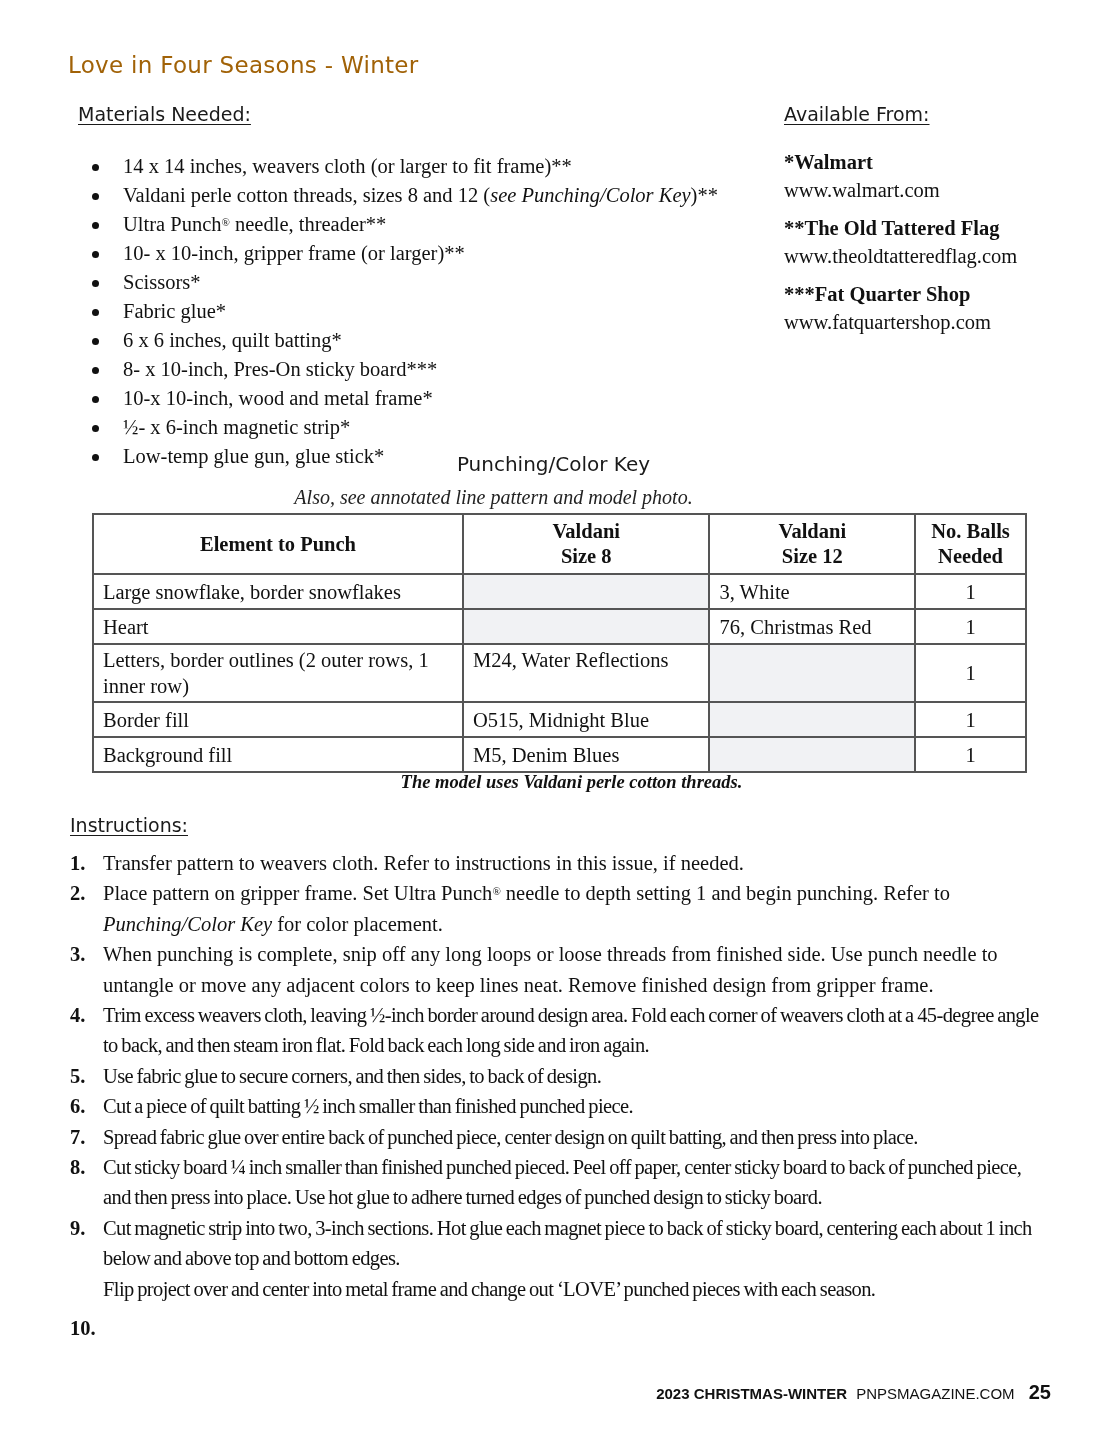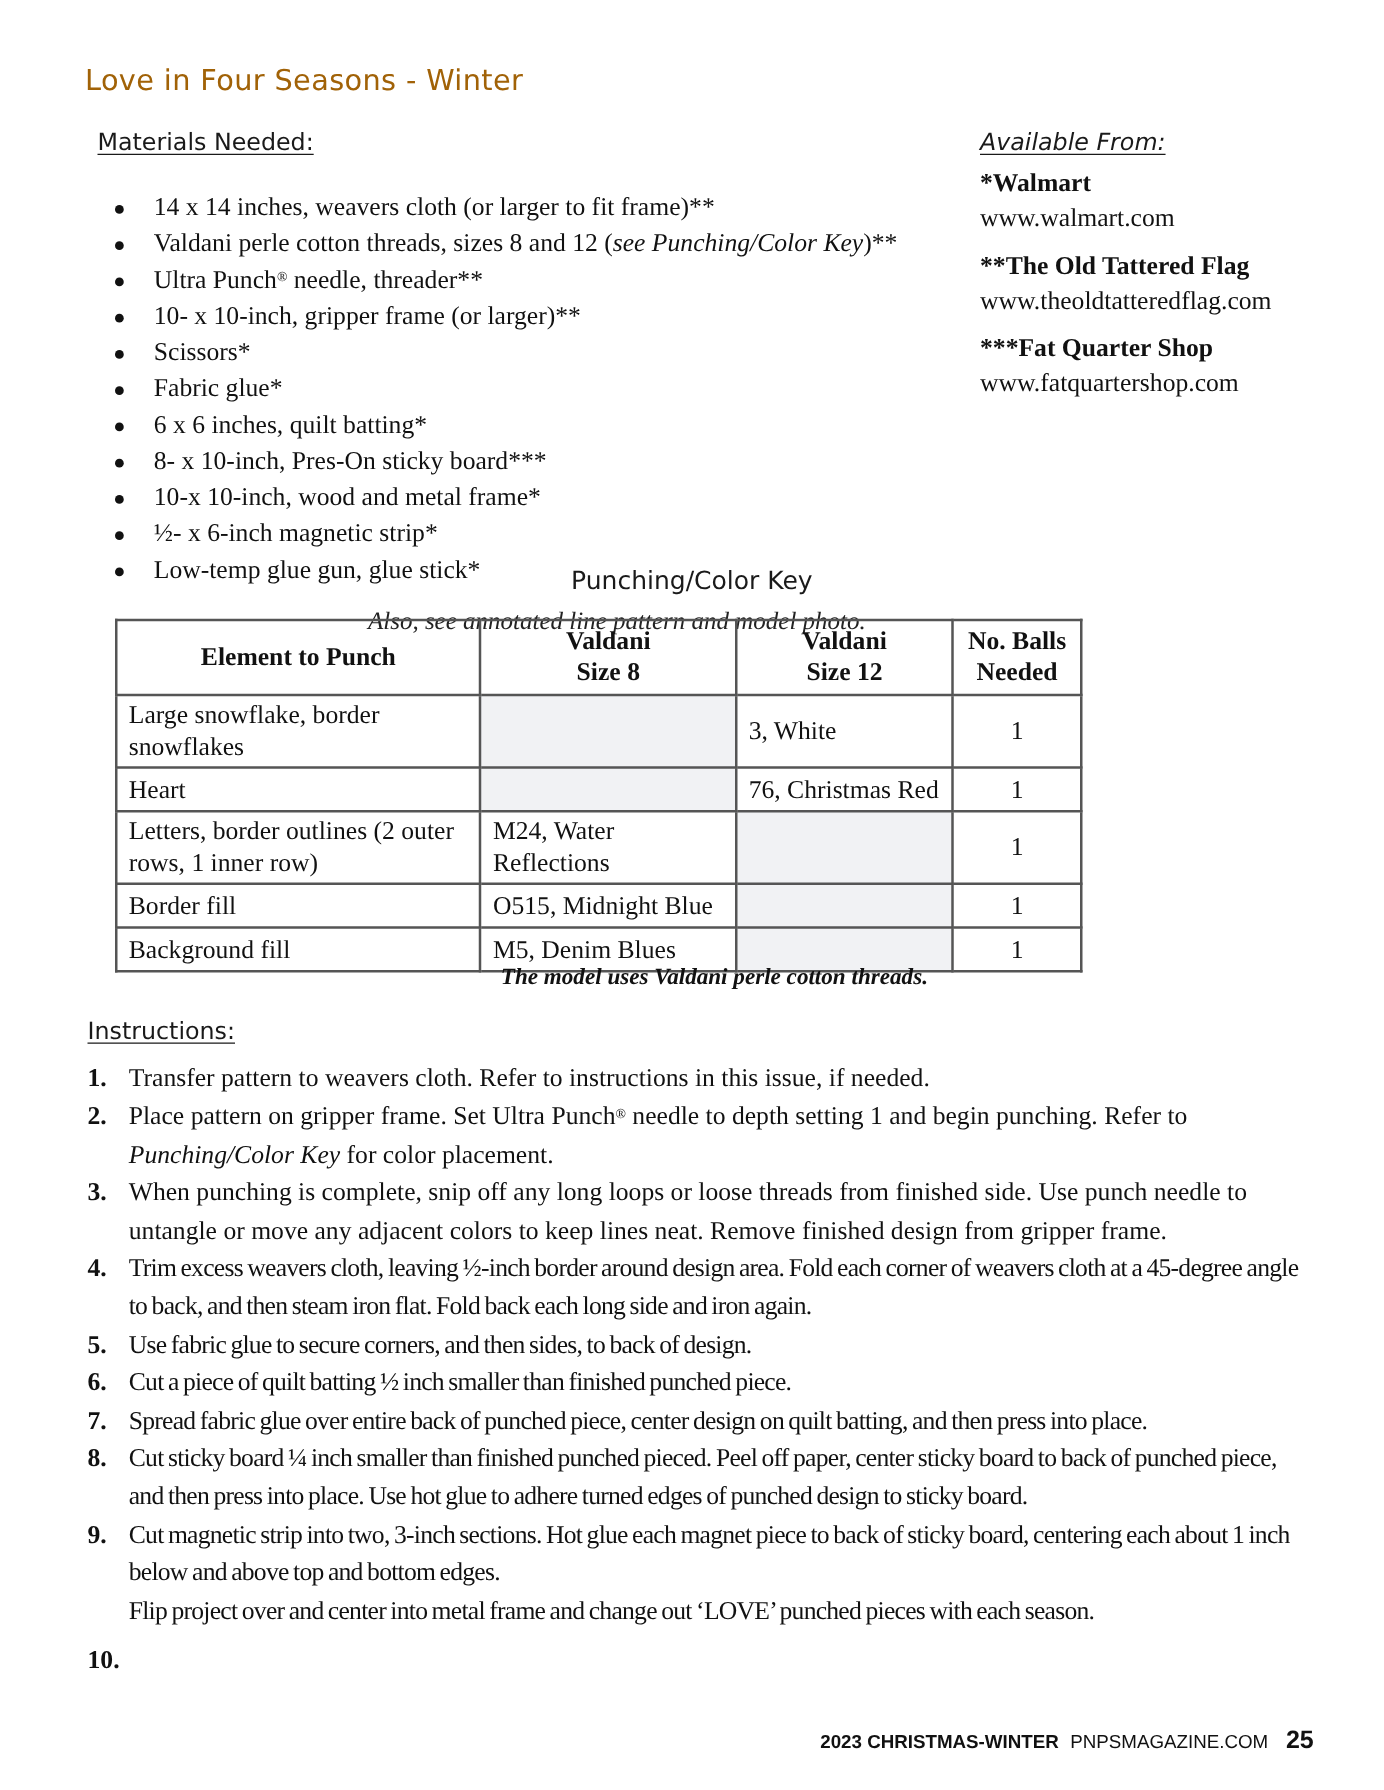--- a/index.html
+++ b/index.html
@@ -21,35 +21,35 @@
       position: absolute; left: 76px; top: 138px; margin: 14px; padding: 0; list-style: none;
       font-size: 20.5px; line-height: 29px;
     }
     .materials-list li { position: relative; padding-left: 33px; white-space: nowrap; }
     .materials-list li .bullet {
       position: absolute; left: 2px; top: 12px; width: 7px; height: 7px; border-radius: 50%; background: #111;
     }
     sup { font-size: 11px; vertical-align: top; position: relative; top: -2px; }
 
     .avail { position: absolute; left: 784px; top: 103px; width: 290px; }
-    .avail .heading { display: inline-block; margin-bottom: 8px; font-style: italic; }
+    .avail .heading { display: inline-block; margin-bottom: 23px; }
     .vendor { font-size: 20.5px; line-height: 28px; }
     .vendor .vname { font-weight: bold; }
     .vendor .vurl { margin-bottom: 10px; }
 
     .key-title {
       position: absolute; left: 0; width: 1107px; top: 452px; text-align: center;
       font-family: "DejaVu Sans", sans-serif; font-size: 20px; color: #1a1a1a;
     }
     .key-sub {
       position: absolute; left: 0; width: 987px; top: 486px; text-align: center;
       font-style: italic; font-size: 20px; color: #222;
     }
     table.key {
-      position: absolute; left: 92px; top: 495px; width: 774px;
+      position: absolute; left: 92px; top: 513px; width: 935px;
       border-collapse: collapse; font-size: 20.5px;
     }
     table.key th, table.key td { border: 2px solid #555; padding: 2px 9px; vertical-align: middle; }
     table.key th { font-weight: bold; text-align: center; line-height: 25px; height: 54px; }
     table.key td { line-height: 26px; height: 29px; }
     table.key td.num { text-align: center; }
     table.key td.empty { background: #f1f2f4; }
     table.key col.c1 { width: 371px; }
     table.key col.c2 { width: 247px; }
     table.key col.c3 { width: 206px; }

